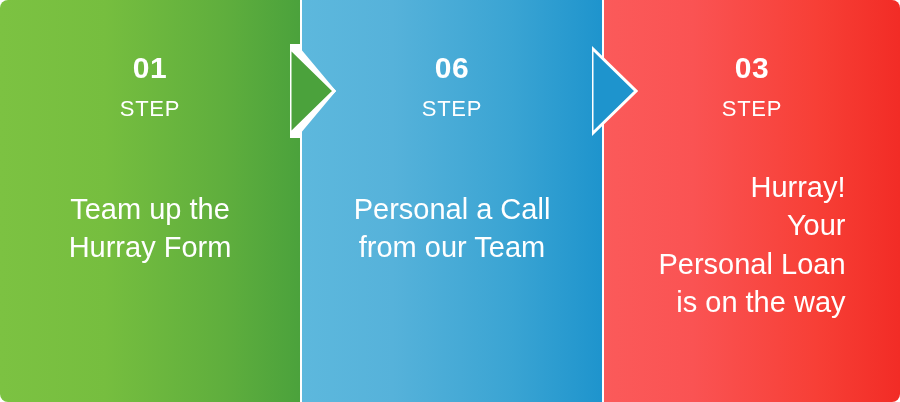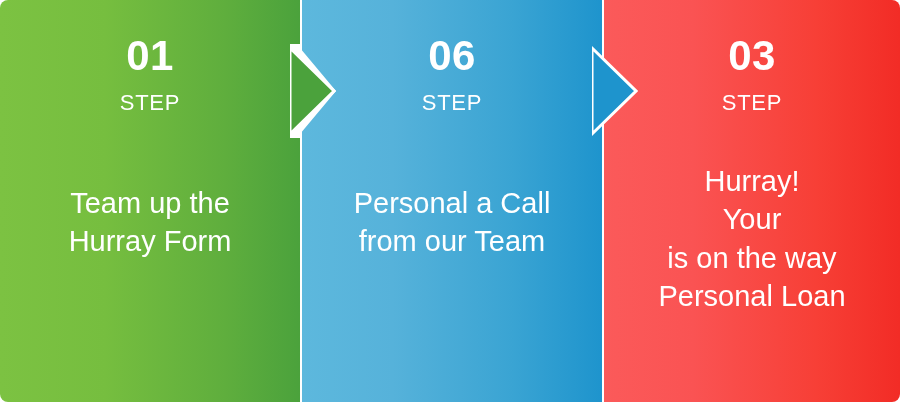--- a/index.html
+++ b/index.html
@@ -36,27 +36,28 @@
   .panel-2 {
     left: 302px;
     width: 300px;
     background: linear-gradient(to right, #5db8dd 0%, #56b2da 30%, #3aa4d3 70%, #1e94cd 100%);
   }
   .panel-3 {
     left: 604px;
     width: 296px;
     border-radius: 0 8px 8px 0;
     background: linear-gradient(to right, #fb5a5a 0%, #fa5353 30%, #f73f36 72%, #f22c26 100%);
+    text-align: right;
   }
   .step-number {
-    font-size: 42px;
+    font-size: 30px;
     font-weight: bold;
     line-height: 1;
     letter-spacing: 0.5px;
-    margin-top: 35px;
+    margin-top: 53px;
   }
   .step-word {
     font-size: 22px;
     font-weight: normal;
     line-height: 1;
     letter-spacing: 0.8px;
     margin-top: 15px;
   }
   .step-body {
     font-size: 29px;
@@ -105,22 +106,22 @@
       <span class="line">from our Team</span>
     </div>
   </div>
 
   <div class="step-panel panel-3">
     <div class="step-number">03</div>
     <div class="step-word">STEP</div>
     <div class="step-body compact">
       <span class="line">Hurray!</span>
       <span class="line">Your</span>
+      <span class="line">Personal Loan</span>
       <span class="line">is on the way</span>
-      <span class="line">Personal Loan</span>
     </div>
   </div>
 
   <div class="chevron chevron-1">
     <svg width="46" height="94" viewBox="0 0 46 94" xmlns="http://www.w3.org/2000/svg">
       <path d="M 0 0 L 0 4 L 44 47 L 0 90 L 0 94 L 10 94 L 10 90 L 46 47 L 10 4 L 10 0 Z" fill="#ffffff"></path>
       <path d="M 0 4 L 44 47 L 0 90 Z" fill="#4ba23c"></path>
       <path d="M 0 4 L 44 47 L 0 90 Z" fill="none" stroke="#ffffff" stroke-width="3"></path>
     </svg>
   </div>

